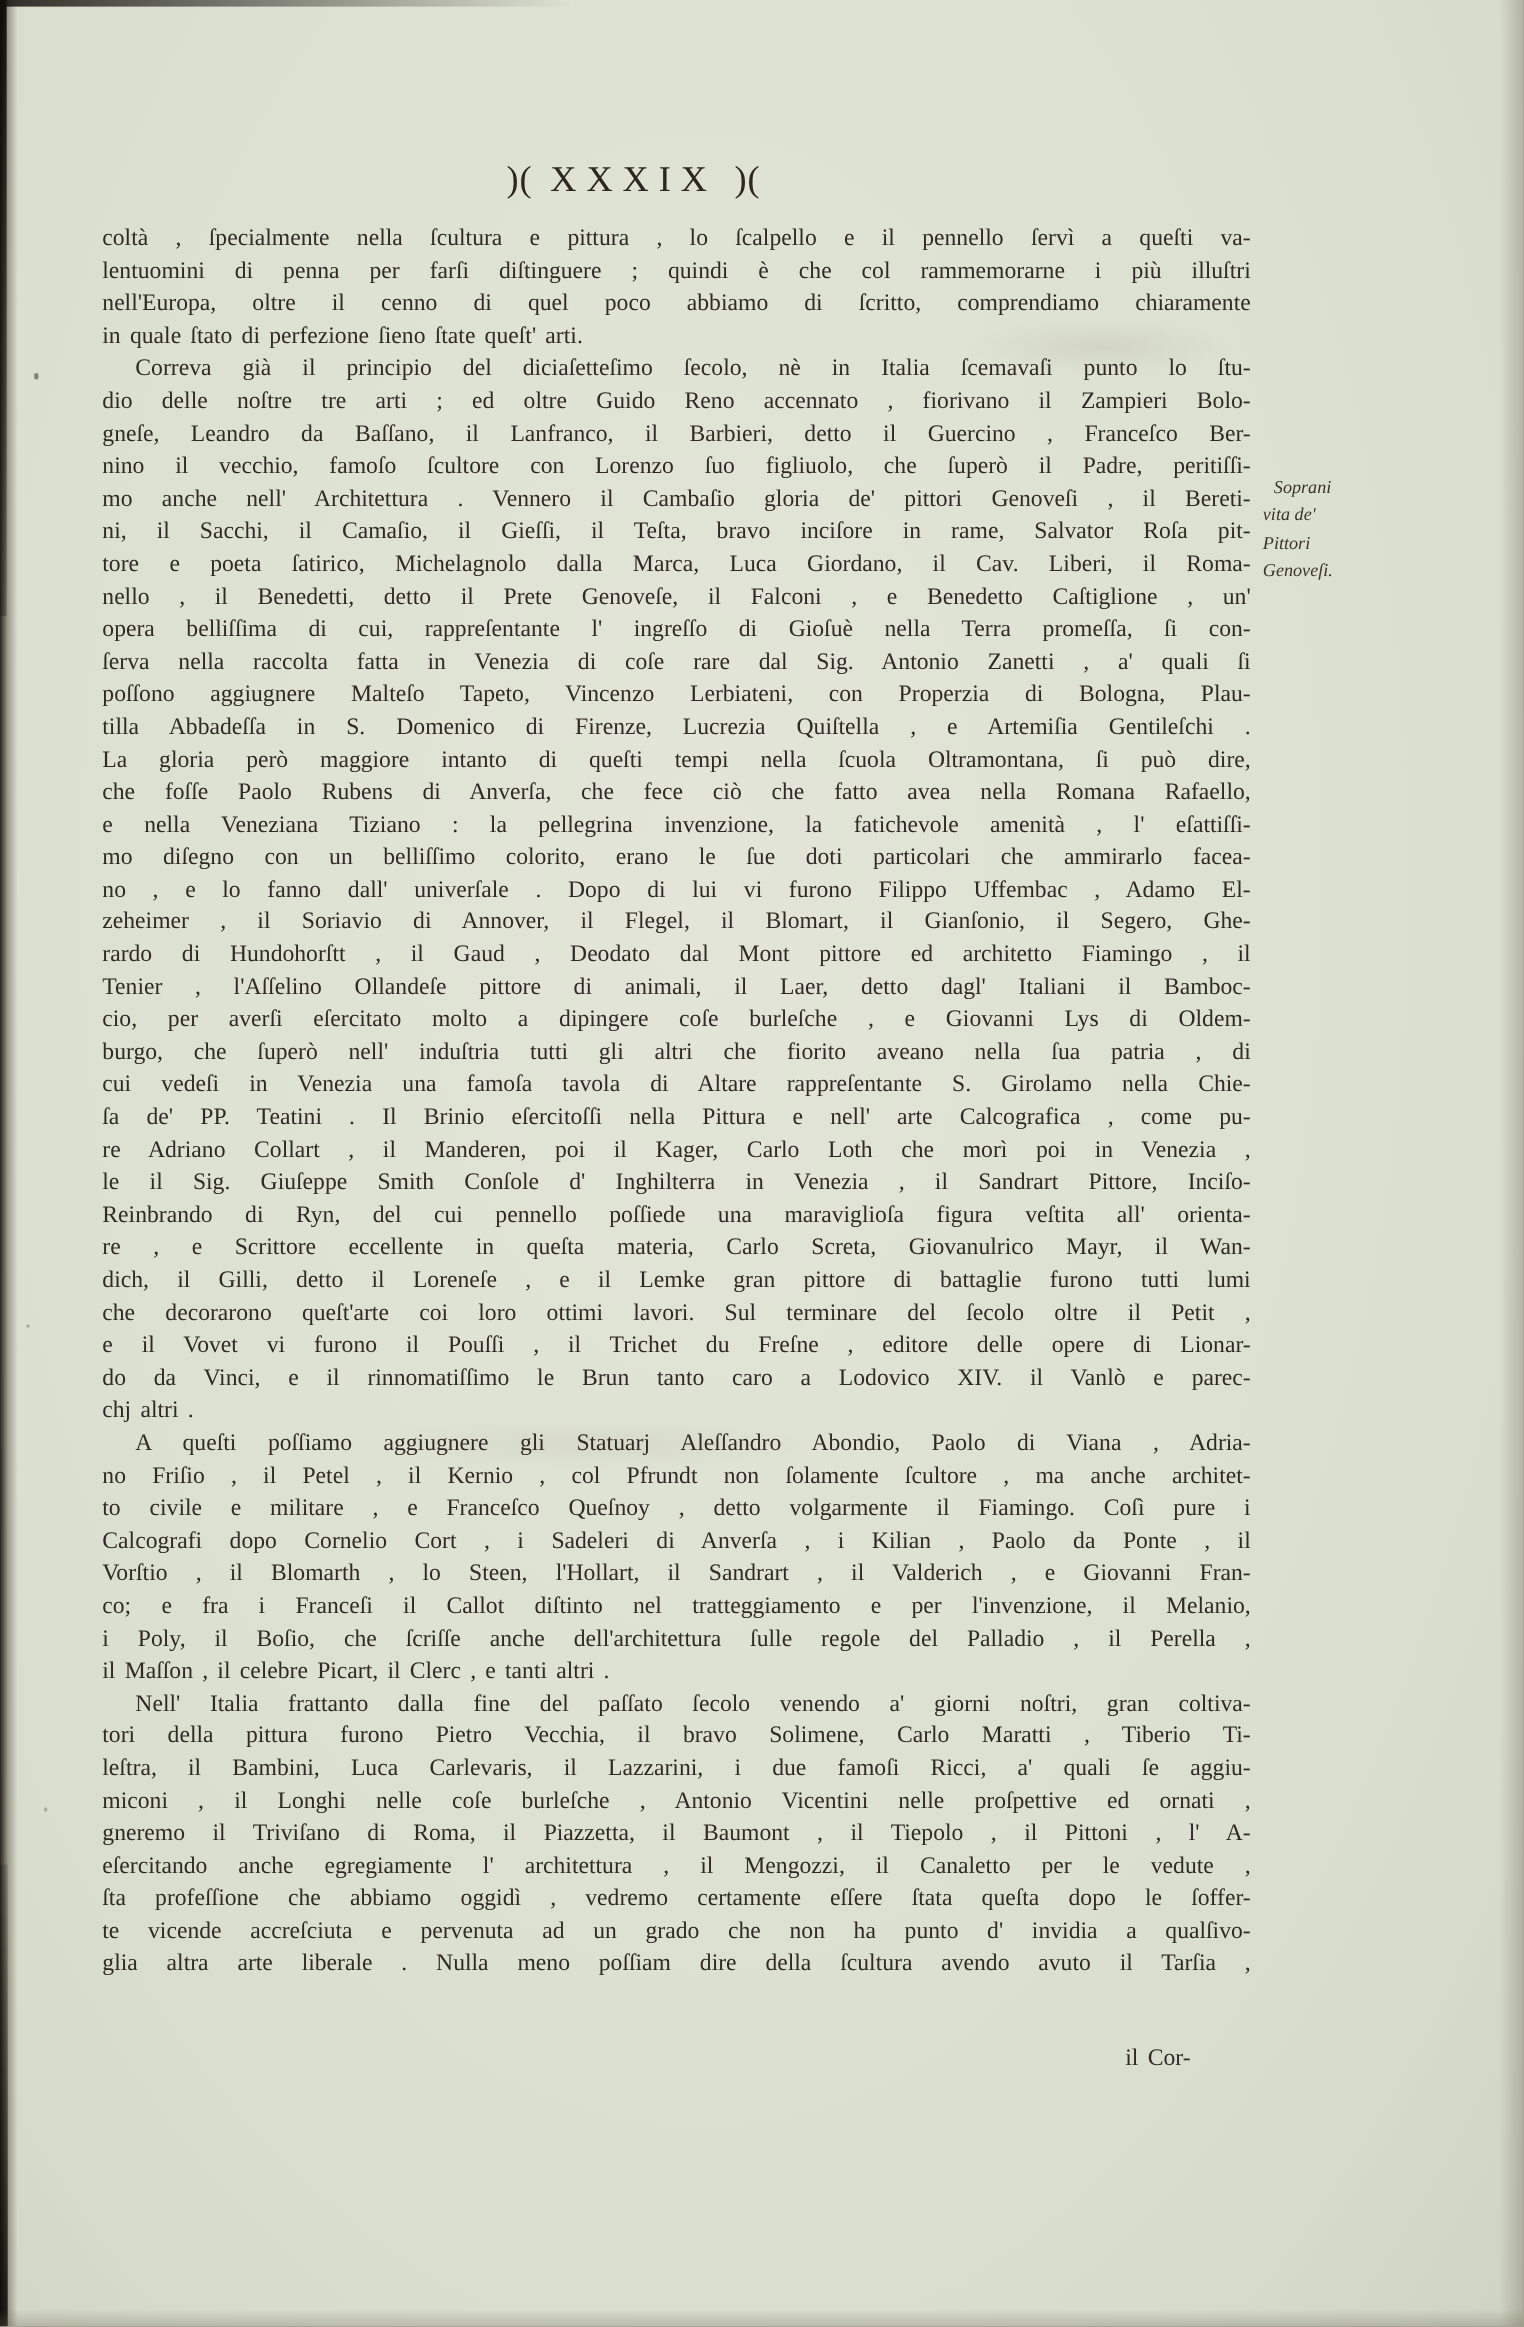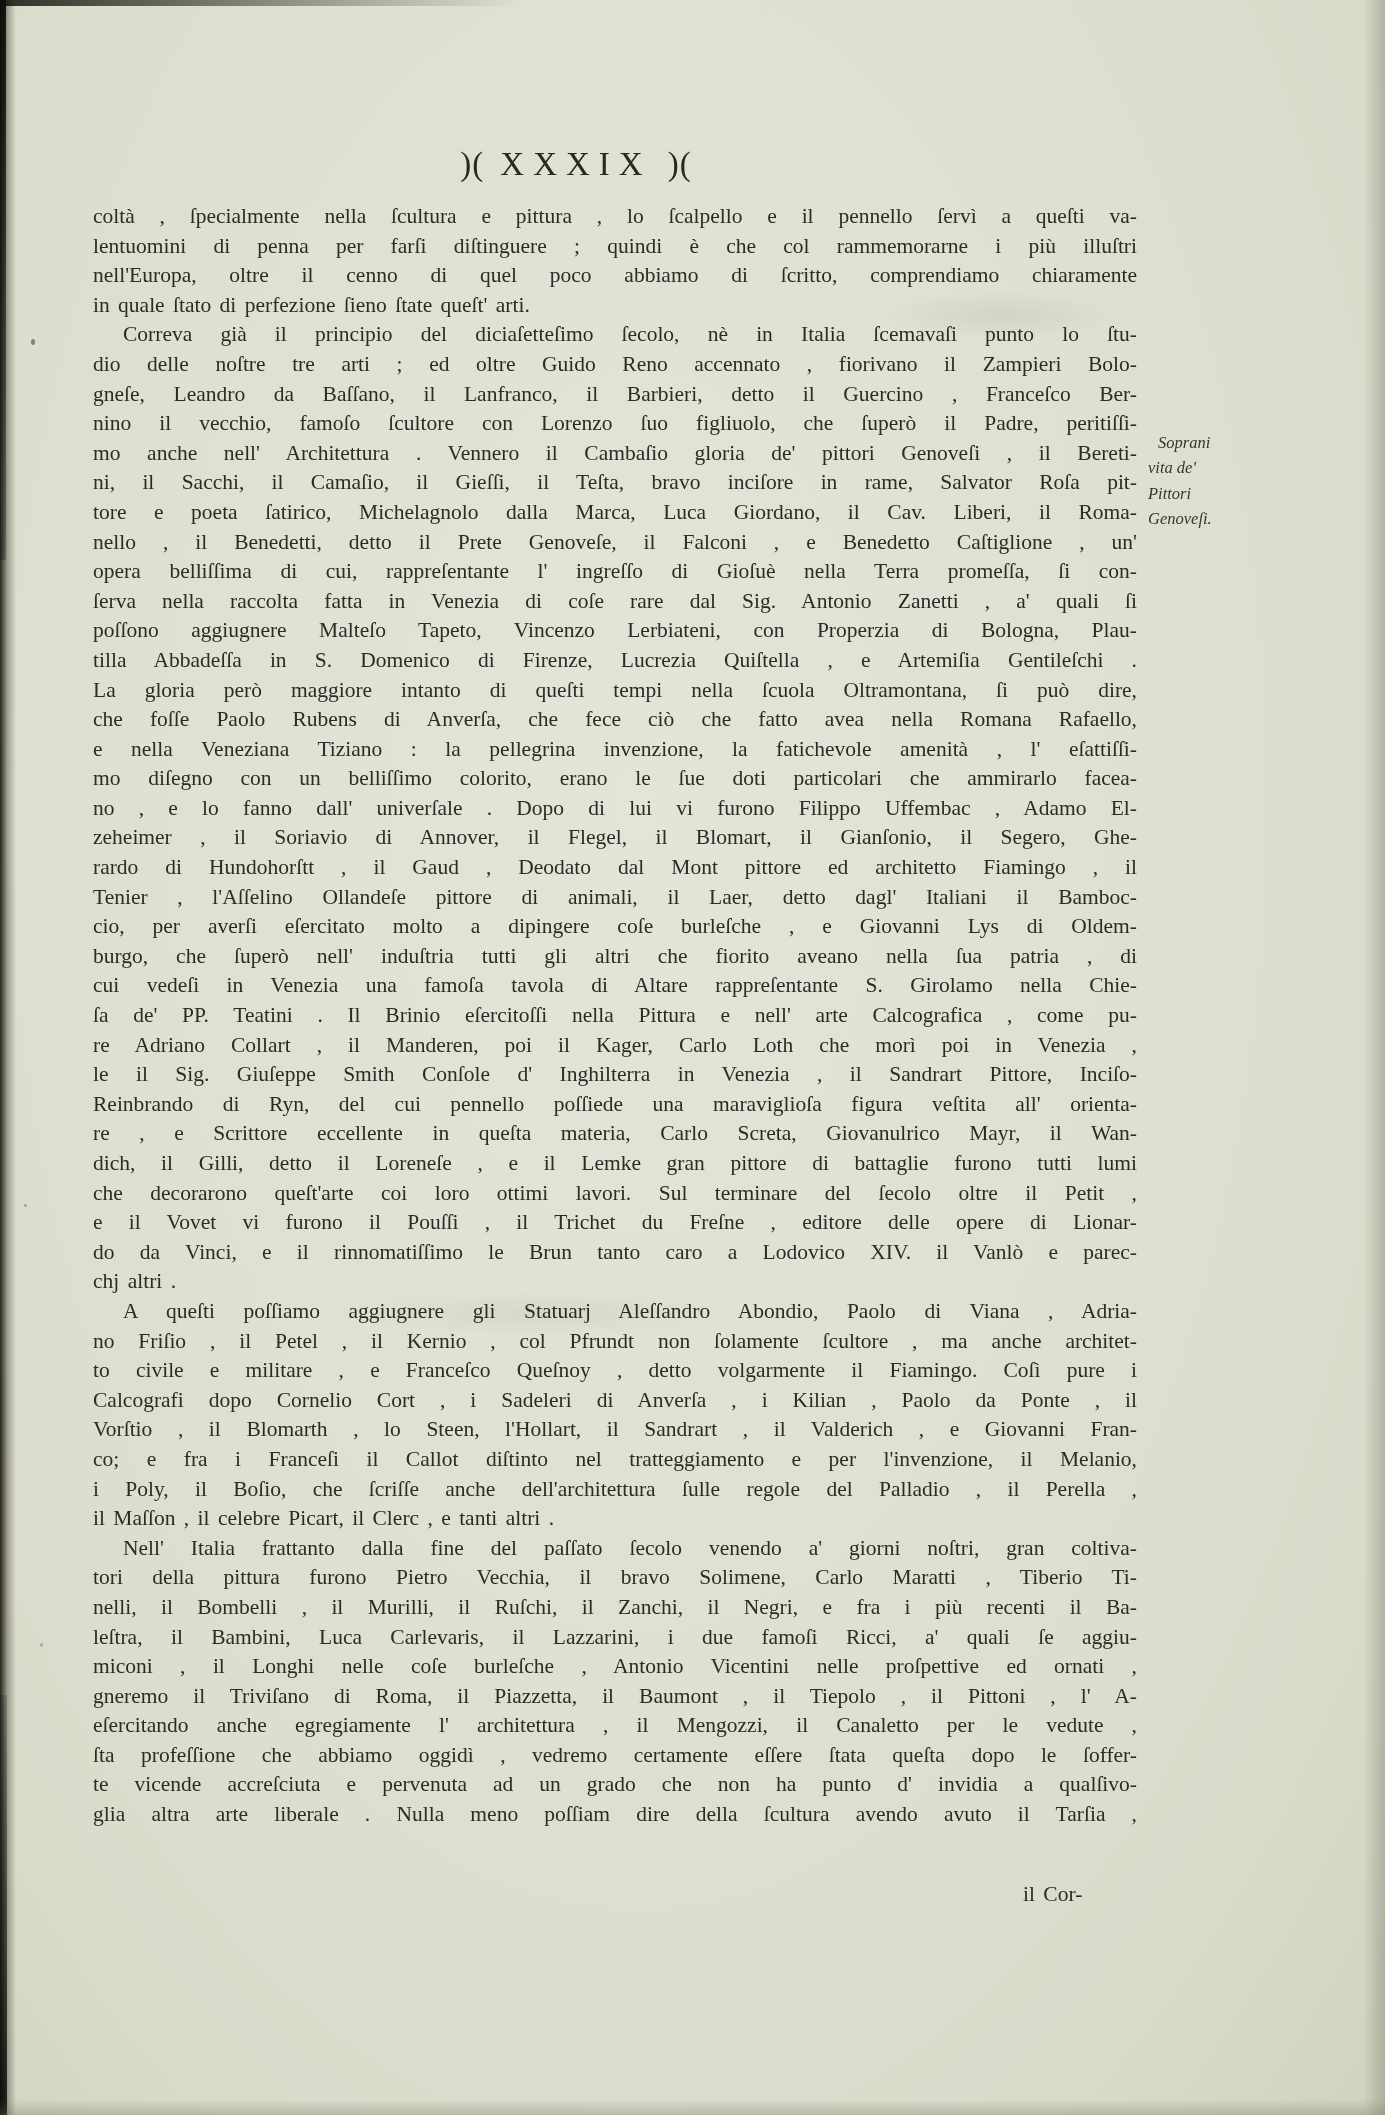--- a/index.html
+++ b/index.html
@@ -62,21 +62,21 @@
   
   .margin-note {
     position:absolute; left:1148px; top:430px; width:120px;
     font-size:16.5px; line-height:25.4px;
     font-style:italic; color:#3a352b;
   }
   .margin-note .note-line:first-child { text-indent:10px; }
   
   .catchword {
     position:absolute; left:1023px; top:1858px;
-    font-size:21.5px; word-spacing:3px;margin-top:24px;
+    font-size:21.5px; word-spacing:3px;
   }
   
   .speck { position:absolute; background:#3c382c; border-radius:50%; }
   .speck.s1 { left:31px; top:339px; width:4px; height:6px; opacity:.55; }
   .speck.s2 { left:24px; top:1204px; width:3px; height:3px; opacity:.35; }
   .speck.s3 { left:40px; top:1643px; width:3px; height:4px; opacity:.30; }
   .blot { position:absolute; pointer-events:none; }
   .blot.b1 { left:880px; top:290px; width:240px; height:50px;
     background:radial-gradient(ellipse, rgba(150,148,128,0.16), transparent 70%); }
   .blot.b2 { left:330px; top:1290px; width:420px; height:46px;
@@ -143,21 +143,20 @@
       <div class="line indent">A queſti poſſiamo aggiugnere gli Statuarj Aleſſandro Abondio, Paolo di Viana , Adria-</div>
       <div class="line">no Friſio , il Petel , il Kernio , col Pfrundt non ſolamente ſcultore , ma anche architet-</div>
       <div class="line">to civile e militare , e Franceſco Queſnoy , detto volgarmente il Fiamingo. Coſì pure i</div>
       <div class="line">Calcografi dopo Cornelio Cort , i Sadeleri di Anverſa , i Kilian , Paolo da Ponte , il</div>
       <div class="line">Vorſtio , il Blomarth , lo Steen, l'Hollart, il Sandrart , il Valderich , e Giovanni Fran-</div>
       <div class="line">co; e fra i Franceſi il Callot diſtinto nel tratteggiamento e per l'invenzione, il Melanio,</div>
       <div class="line">i Poly, il Boſio, che ſcriſſe anche dell'architettura ſulle regole del Palladio , il Perella ,</div>
       <div class="line nojust">il Maſſon , il celebre Picart, il Clerc , e tanti altri .</div>
       <div class="line indent">Nell' Italia frattanto dalla fine del paſſato ſecolo venendo a' giorni noſtri, gran coltiva-</div>
       <div class="line">tori della pittura furono Pietro Vecchia, il bravo Solimene, Carlo Maratti , Tiberio Ti-</div>
-      <div class="line">nelli, il Bombelli , il Murilli, il Ruſchi, il Zanchi, il Negri, e fra i più recenti il Ba-</div>
       <div class="line">leſtra, il Bambini, Luca Carlevaris, il Lazzarini, i due famoſi Ricci, a' quali ſe aggiu-</div>
       <div class="line">miconi , il Longhi nelle coſe burleſche , Antonio Vicentini nelle proſpettive ed ornati ,</div>
       <div class="line">gneremo il Triviſano di Roma, il Piazzetta, il Baumont , il Tiepolo , il Pittoni , l' A-</div>
       <div class="line">eſercitando anche egregiamente l' architettura , il Mengozzi, il Canaletto per le vedute ,</div>
       <div class="line">ſta profeſſione che abbiamo oggidì , vedremo certamente eſſere ſtata queſta dopo le ſoffer-</div>
       <div class="line">te vicende accreſciuta e pervenuta ad un grado che non ha punto d' invidia a qualſivo-</div>
       <div class="line">glia altra arte liberale . Nulla meno poſſiam dire della ſcultura avendo avuto il Tarſia ,</div>
     </div>
 
   <div class="margin-note">

